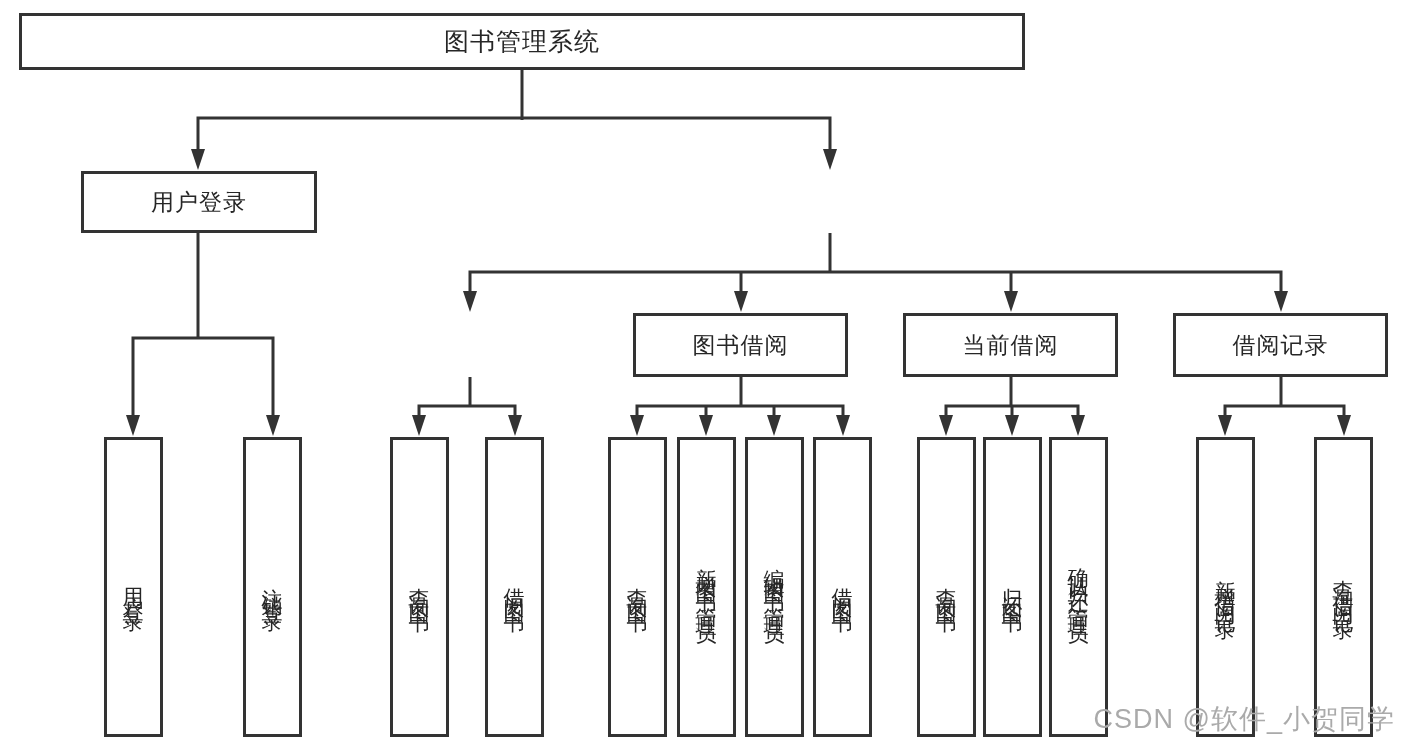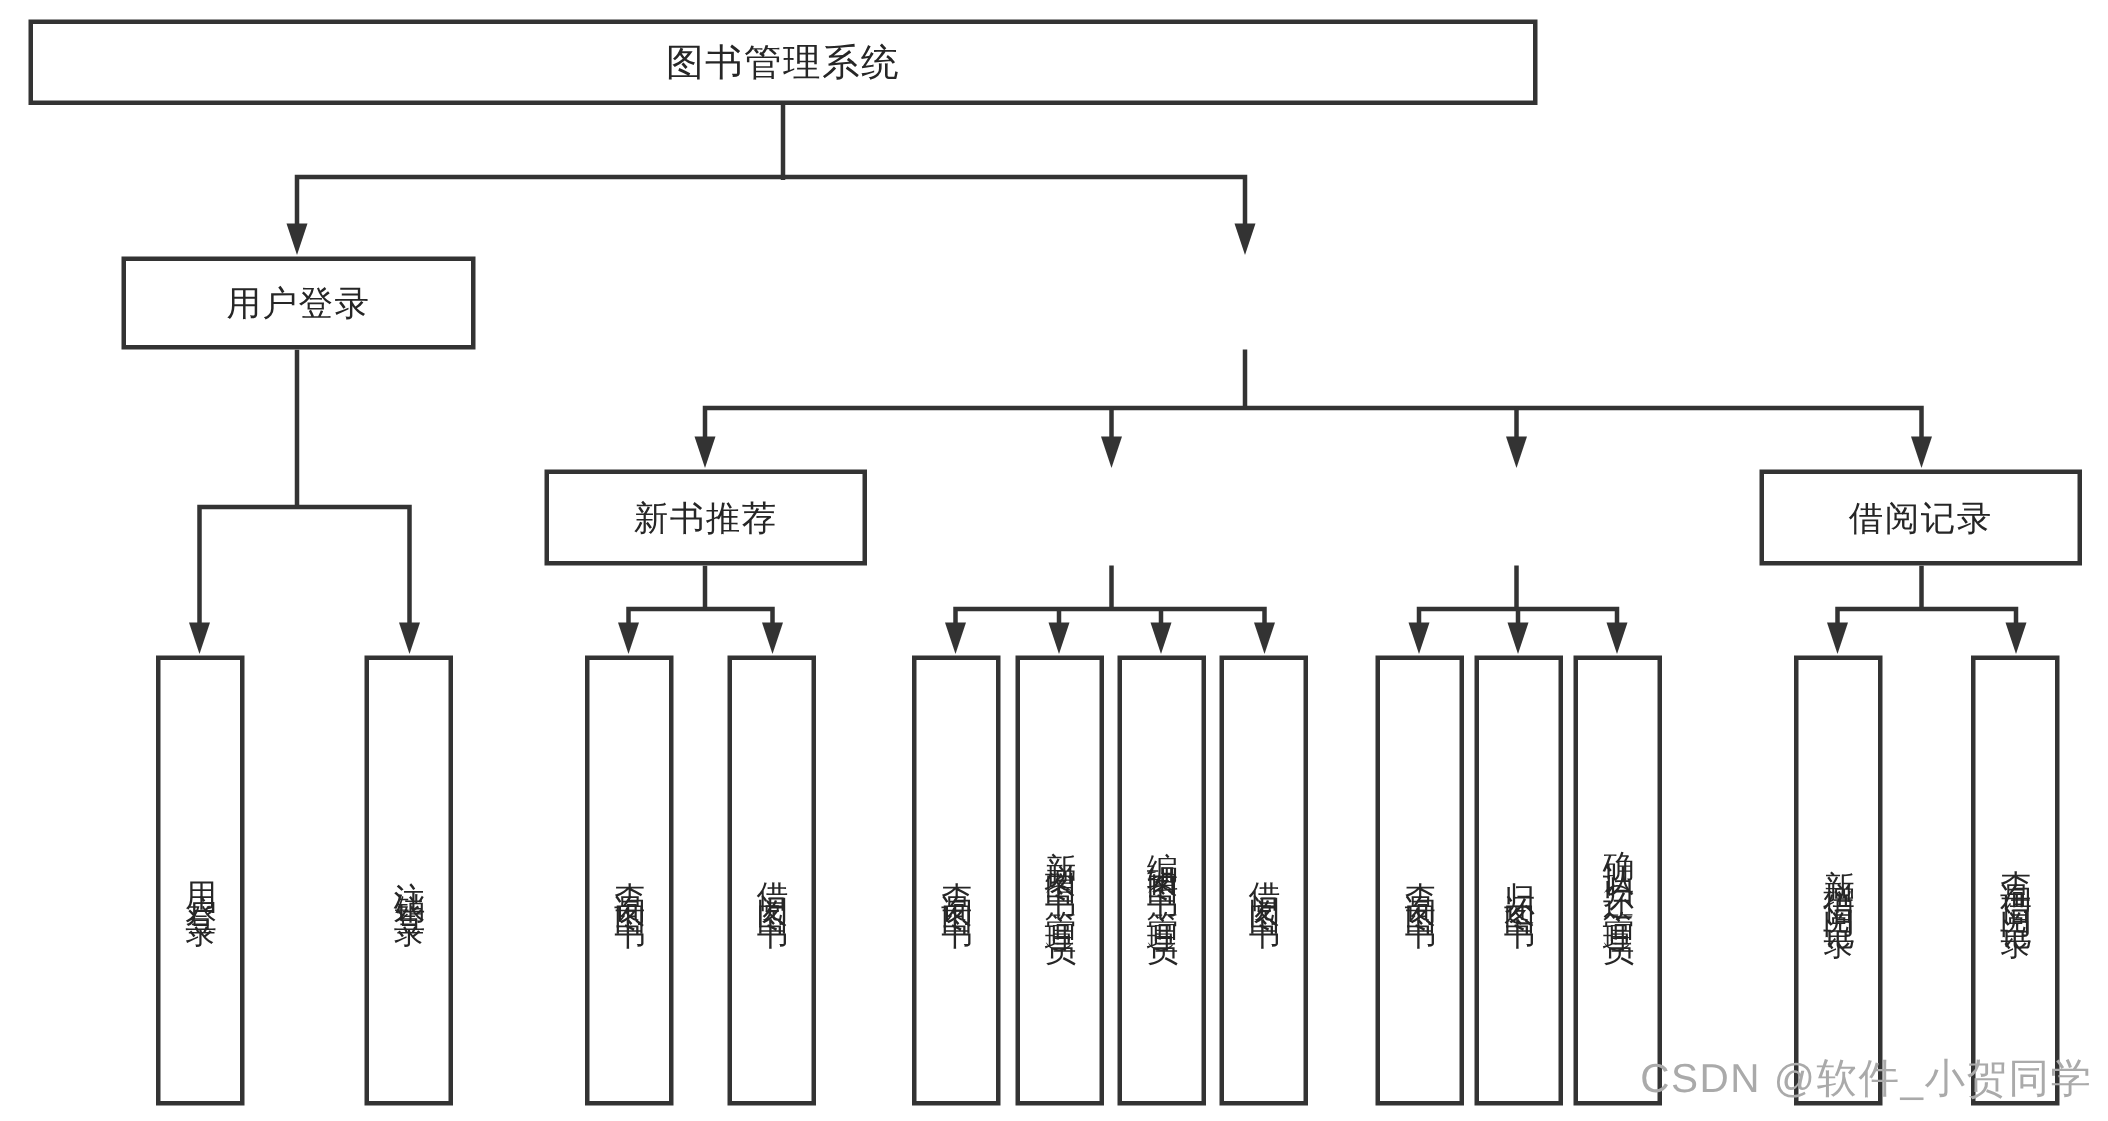--- a/index.html
+++ b/index.html
@@ -116,22 +116,25 @@
   </svg>
 
   <div class="node box-h box-root" style="left:19px;top:13px;width:1006px;height:57px">
     <span class="label">图书管理系统</span>
   </div>
 
   <div class="node box-h" style="left:81px;top:171px;width:236px;height:62px">
     <span class="label">用户登录</span>
   </div>
 
-  <div class="node box-h" style="left:363px;top:313px;width:215px;height:64px">
-    <span class="label">新书推荐</span>
+  <div class="node box-h" style="left:633px;top:313px;width:215px;height:64px">
+    <span class="label">图书借阅</span>
+  </div>
+  <div class="node box-h" style="left:903px;top:313px;width:215px;height:64px">
+    <span class="label">当前借阅</span>
   </div>
   <div class="node box-h" style="left:1173px;top:313px;width:215px;height:64px">
     <span class="label">借阅记录</span>
   </div>
 
   <div class="node box-v" style="left:104px">
     <span class="vlabel">用户登录</span>
   </div>
   <div class="node box-v" style="left:243px">
     <span class="vlabel">注销登录</span>

